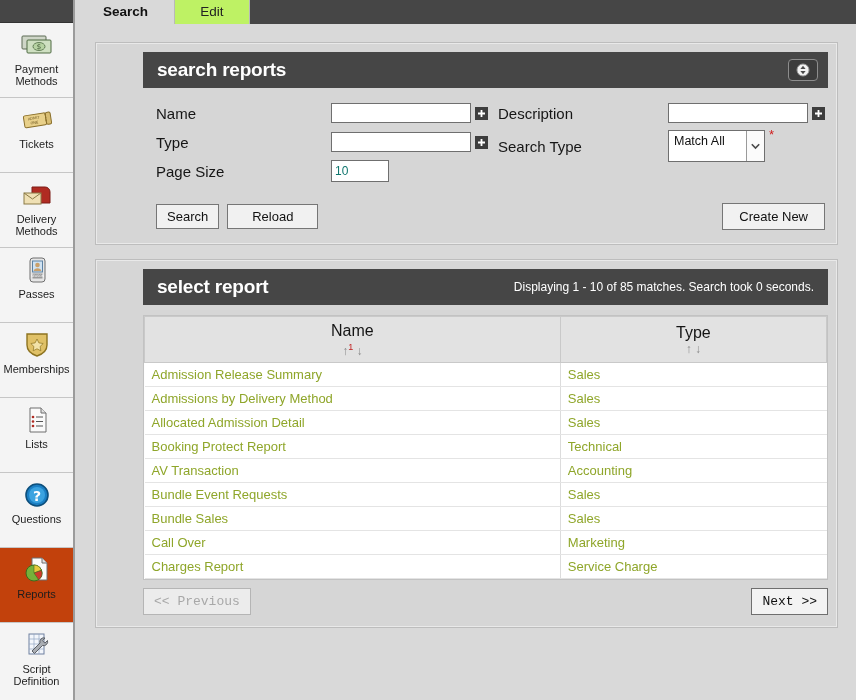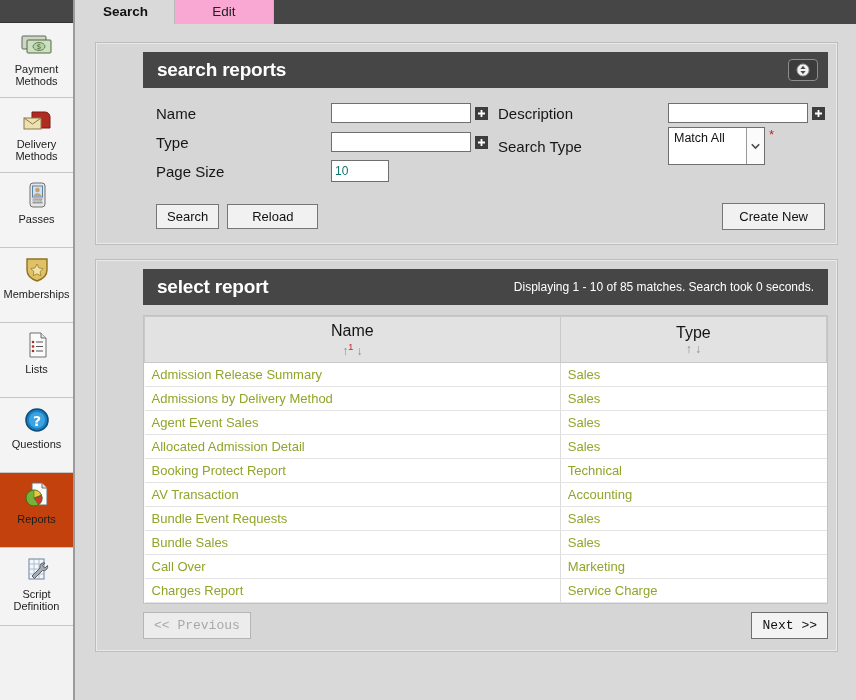--- a/index.html
+++ b/index.html
@@ -88,22 +88,22 @@
   }
   .tab.active {
     left: 0;
     width: 97px;
     background: #d9d9d9;
     color: #111;
     font-weight: bold;
   }
   .tab.inactive {
     left: 97px;
-    width: 100px;
-    background: #f9a8d4;
+    width: 76px;
+    background: #bef264;
     color: #222;
     border-left: 1px solid #b9b9b9;
     border-right: 1px solid #b9b9b9;
   }
 
   
   .content {
     position: absolute;
     left: 77px; top: 24px;
     width: 779px;
@@ -202,21 +202,21 @@
     align-items: center;
     justify-content: center;
     cursor: pointer;
     box-sizing: border-box;
   }
   .plusbtn svg { display: block; }
 
   .selwrap {
     display: inline-flex;
     align-items: stretch;
-    height: 38px;
+    height: 32px;
     border: 1px solid #6f6f6f;
     background: #ffffff;
     box-sizing: border-box;
   }
   .selval {
     font-size: 12.5px;
     padding: 0 6px 0 5px;
     line-height: 20px;
     min-width: 66px;
     color: #111;
@@ -339,20 +339,34 @@
         <svg width="34" height="24" viewBox="0 0 34 24">
           <rect x="2" y="3" width="24" height="13" rx="1" fill="#cfd6c8" stroke="#5d6b54"></rect>
           <rect x="7" y="7" width="24" height="13" rx="1" fill="#cfe0c2" stroke="#4e6b42"></rect>
           <ellipse cx="19" cy="13.5" rx="6" ry="4" fill="#b7d3a3" stroke="#4e6b42" stroke-width="0.8"></ellipse>
           <text x="19" y="16" font-size="7" fill="#3c5632" text-anchor="middle" font-family="DejaVu Sans">$</text>
         </svg>
       </span>
       <span class="sb-label">Payment Methods</span>
     </div>
 
+    <div class="sb-item">
+      <span class="sb-icon">
+        <svg width="34" height="24" viewBox="0 0 34 24">
+          <g transform="rotate(-9 17 12)">
+            <rect x="4" y="6" width="22" height="12" rx="1.5" fill="#e8d08a" stroke="#8a6f2a"></rect>
+            <rect x="26" y="6" width="5" height="12" rx="1.5" fill="#d8bd72" stroke="#8a6f2a"></rect>
+            <line x1="26" y1="7" x2="26" y2="17" stroke="#8a6f2a" stroke-dasharray="1.5,1.5"></line>
+            <text x="14" y="11" font-size="3.6" fill="#6b5520" text-anchor="middle" font-family="DejaVu Sans">ADMIT</text>
+            <text x="14" y="15.5" font-size="3.6" fill="#6b5520" text-anchor="middle" font-family="DejaVu Sans">ONE</text>
+          </g>
+        </svg>
+      </span>
+      <span class="sb-label">Tickets</span>
+    </div>
 
     <div class="sb-item">
       <span class="sb-icon">
         <svg width="34" height="26" viewBox="0 0 34 26">
           <path d="M12 5 h13 a5 5 0 0 1 5 5 v11 h-18 z" fill="#b02b22" stroke="#7d1c16"></path>
           <rect x="4" y="11" width="17" height="11" fill="#efe0b4" stroke="#8a7a46"></rect>
           <path d="M4 11 l8.5 6 l8.5 -6" fill="none" stroke="#8a7a46"></path>
         </svg>
       </span>
       <span class="sb-label">Delivery Methods</span>
@@ -552,24 +566,20 @@
           <tbody>
               <tr>
                 <td><a class="rowlink">Admission Release Summary</a></td>
                 <td><a class="rowlink">Sales</a></td>
               </tr>
               <tr>
                 <td><a class="rowlink">Admissions by Delivery Method</a></td>
                 <td><a class="rowlink">Sales</a></td>
               </tr>
               <tr>
-                <td><a class="rowlink">Agent Event Sales</a></td>
-                <td><a class="rowlink">Sales</a></td>
-              </tr>
-              <tr>
                 <td><a class="rowlink">Allocated Admission Detail</a></td>
                 <td><a class="rowlink">Sales</a></td>
               </tr>
               <tr>
                 <td><a class="rowlink">Booking Protect Report</a></td>
                 <td><a class="rowlink">Technical</a></td>
               </tr>
               <tr>
                 <td><a class="rowlink">AV Transaction</a></td>
                 <td><a class="rowlink">Accounting</a></td>

